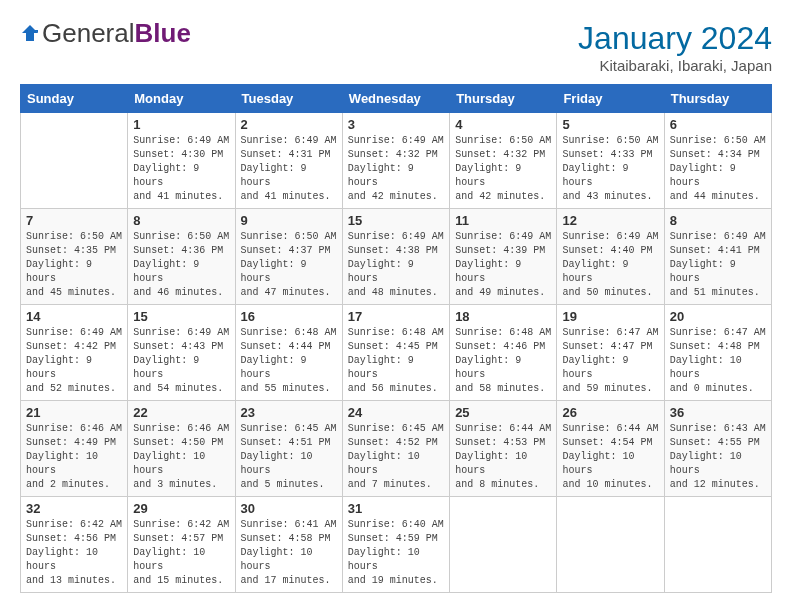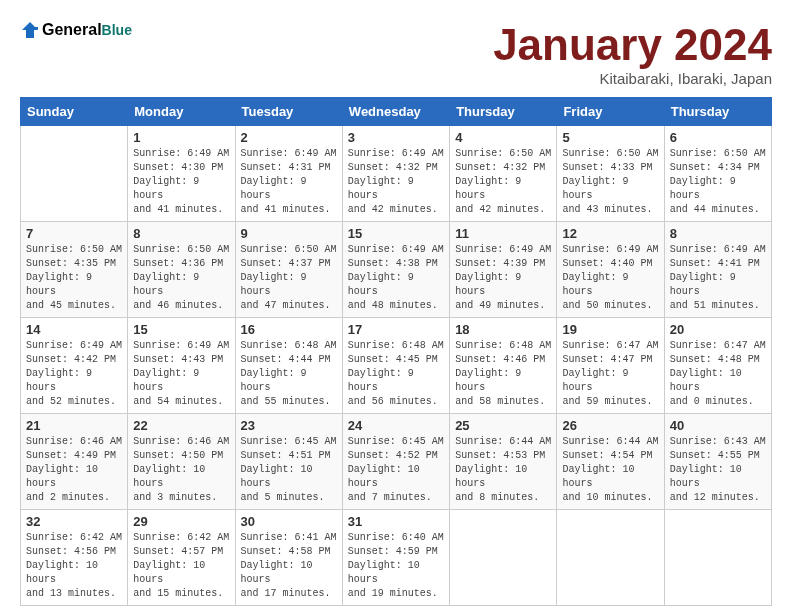--- a/index.html
+++ b/index.html
@@ -15,43 +15,43 @@
       justify-content: space-between;
       align-items: flex-start;
       margin-bottom: 10px;
     }
     .logo {
       display: flex;
       flex-direction: column;
       line-height: 1;
     }
     .logo-general {
-      font-size: 16px;
+      font-size: 26px;
+      font-weight: normal;
+      color: #404040;
+    }
+    .logo-blue {
+      font-size: 26px;
       font-weight: bold;
-      color: #000000;
-    }
-    .logo-blue {
-      font-size: 14px;
-      font-weight: bold;
-      color: #0f766e;
+      color: #701a75;
     }
     .logo-icon {
       display: inline-block;
       width: 20px;
       height: 20px;
       margin-right: 2px;
       vertical-align: middle;
     }
     .title-block {
       text-align: right;
     }
     .month-year {
-      font-size: 44px;
-      font-weight: bold;
-      color: #7f1d1d;
+      font-size: 32px;
+      font-weight: normal;
+      color: #0369a1;
     }
     .location {
       font-size: 15px;
       color: #555;
     }
     table {
       width: 100%;
       border-collapse: collapse;
       font-size: 11px;
     }
@@ -307,21 +307,21 @@
 and 8 minutes.</div>
         </td>
         <td>
           <div class="day-num">26</div>
           <div class="day-detail" style="white-space: pre-line;">Sunrise: 6:44 AM
 Sunset: 4:54 PM
 Daylight: 10 hours
 and 10 minutes.</div>
         </td>
         <td>
-          <div class="day-num">40</div>
+          <div class="day-num">36</div>
           <div class="day-detail" style="white-space: pre-line;">Sunrise: 6:43 AM
 Sunset: 4:55 PM
 Daylight: 10 hours
 and 12 minutes.</div>
         </td>
       </tr>
       <tr>
         <td>
           <div class="day-num">32</div>
           <div class="day-detail" style="white-space: pre-line;">Sunrise: 6:42 AM

